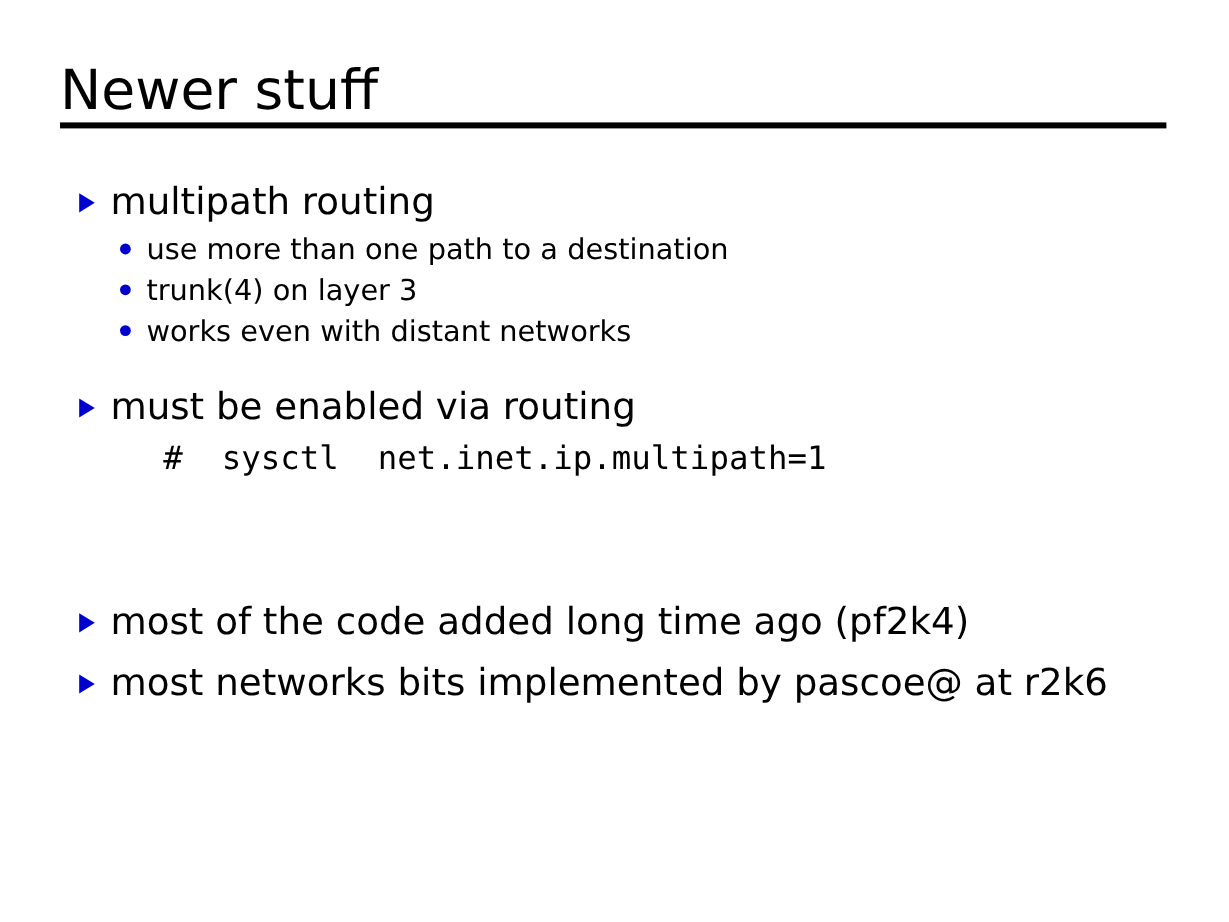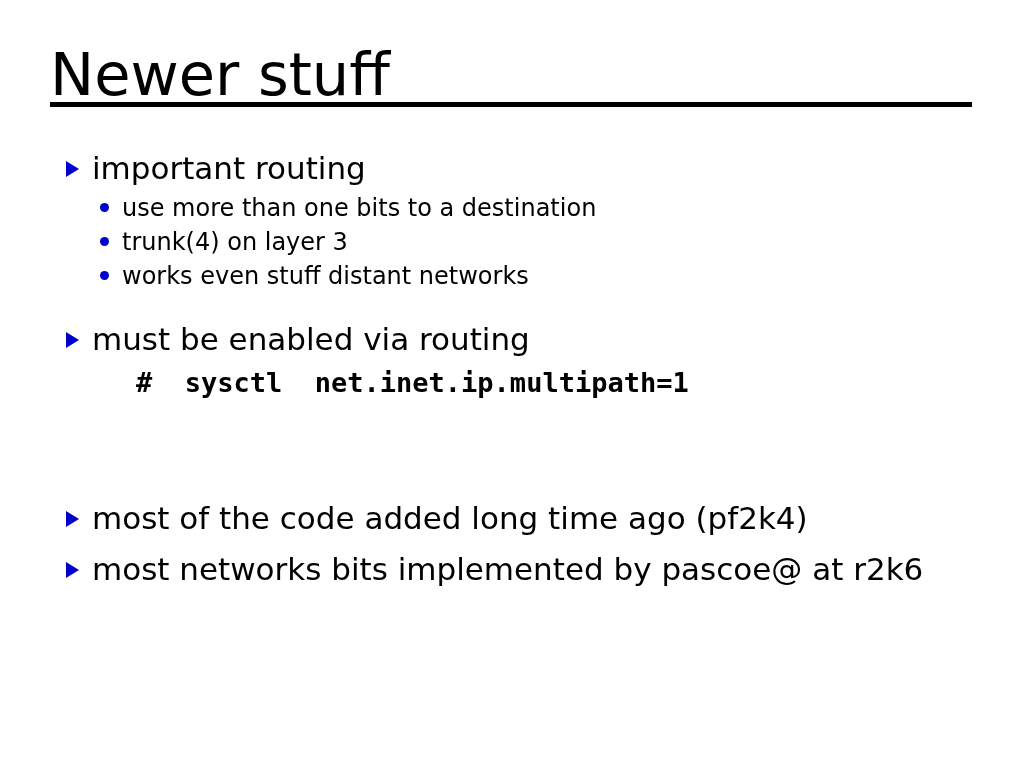--- a/index.html
+++ b/index.html
@@ -24,21 +24,21 @@
   }
 
   
   .title-block {
     position: absolute;
     left: 50px;
     top: 48px;
     width: 924px;
   }
   .slide-title {
-    font-size: 59px;
+    font-size: 46px;
     line-height: 54px;
     font-weight: 400;
     letter-spacing: 0px;
     color: #000000;
     white-space: nowrap;
   }
   .title-rule {
     position: absolute;
     left: 50px;
     top: 102px;
@@ -109,57 +109,56 @@
   }
 
   
   .code-line {
     margin: 4px 0 0 70px;
     font-family: "DejaVu Sans Mono", "Liberation Mono", monospace;
     font-size: 27px;
     line-height: 38px;
     color: #000000;
     white-space: pre;
-    font-weight: bold;
   }
 
   .gap-sm { height: 26px; }
   .gap-lg { height: 96px; }
   .gap-xs { height: 8px; }
 </style>
 </head>
 <body>
 
 <div class="slide">
 
   <div class="title-block">
     <div class="slide-title">Newer stuff</div>
   </div>
   <div class="title-rule"></div>
 
   <div class="body-block">
 
     <div class="l1">
       <span class="marker"><span class="tri"></span></span>
-      <span class="text">important routing</span>
+      <span class="text">multipath routing</span>
     </div>
 
     <div class="l2">
       <span class="marker"><span class="dot"></span></span>
-      <span class="text">use more than one bits to a destination</span>
+      <span class="text">use more than one path to a destination</span>
     </div>
 
     <div class="l2">
       <span class="marker"><span class="dot"></span></span>
       <span class="text">trunk(4) on layer 3</span>
     </div>
 
     <div class="l2">
       <span class="marker"><span class="dot"></span></span>
-      <span class="text">works even stuff distant networks</span>
+      <span class="text">works even with distant networks</span>
     </div>
 
     <div class="gap-sm"></div>
 
     <div class="l1">
       <span class="marker"><span class="tri"></span></span>
       <span class="text">must be enabled via routing</span>
     </div>
 
     <div class="code-line">#  sysctl  net.inet.ip.multipath=1</div>

